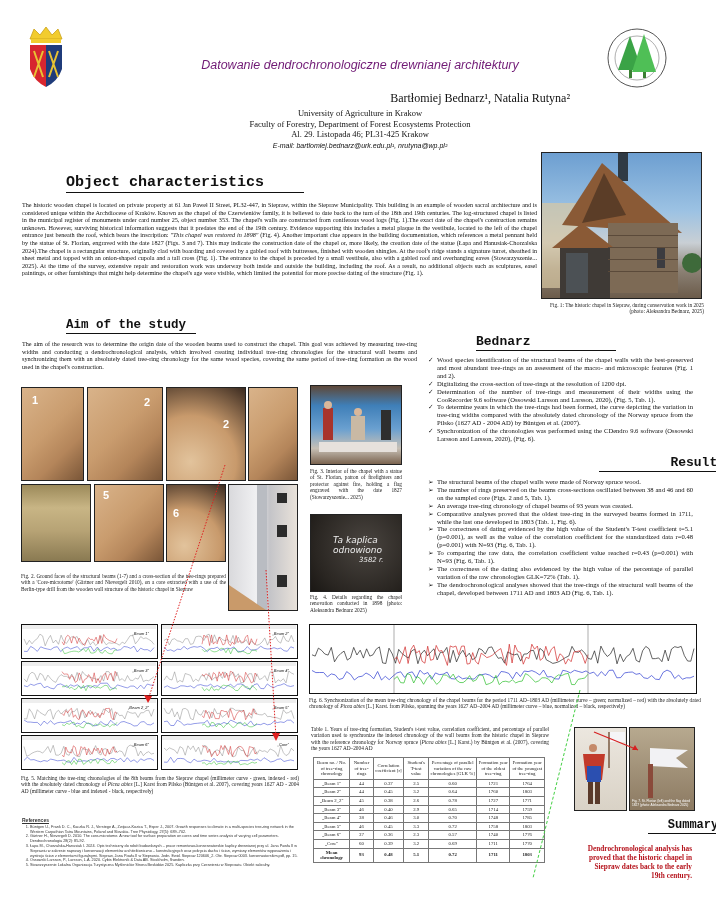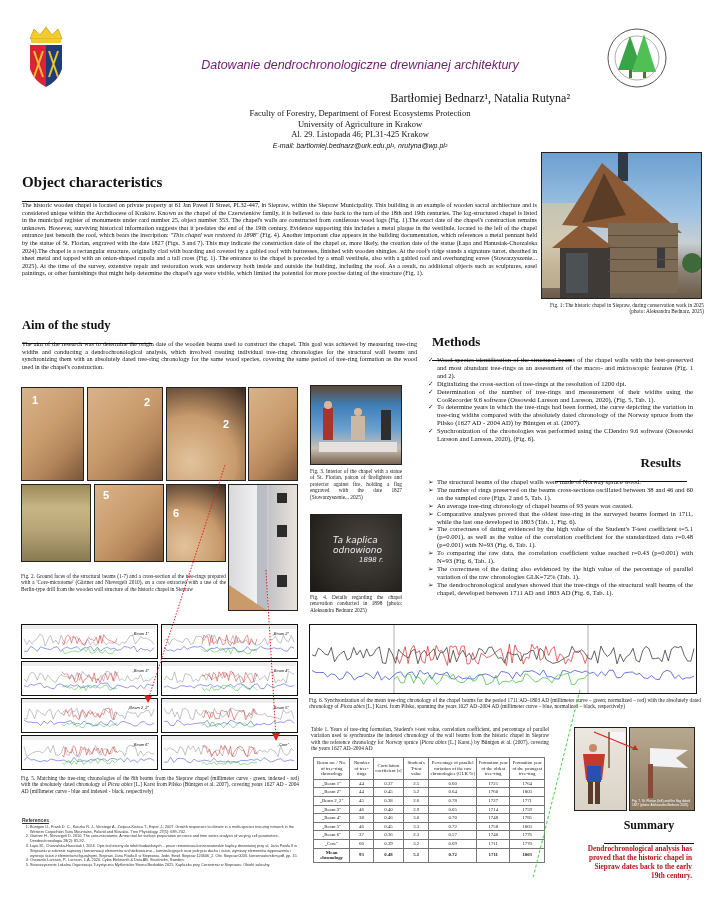--- a/index.html
+++ b/index.html
@@ -9,21 +9,21 @@
   .abs { position: absolute; }
 
   
   .title { left: 90px; width: 536px; top: 12px; text-align: center; font-family: "Liberation Sans", sans-serif; font-weight: bold; font-size: 17.5px; line-height: 22px; color: #111; }
   .subtitle { left: 110px; width: 500px; top: 58px; text-align: center; font-family: "Liberation Sans", sans-serif; font-style: italic; font-size: 12.5px; line-height: 15px; color: #701a75; }
   .authors { left: 150px; width: 420px; top: 91px; text-align: right; font-size: 12px; color: #111; }
   .affil { left: 150px; width: 420px; top: 108px; text-align: center; font-size: 8.5px; line-height: 10.5px; color: #111; }
   .email { left: 150px; width: 420px; top: 142px; text-align: center; font-family: "Liberation Sans", sans-serif; font-size: 7px; color: #111; }
 
   
-  .sec-h { font-family: Liberation Serif, serif; font-weight: bold; color: #111; border-bottom: 1.5px solid #111; padding-bottom: 10px; }
+  .sec-h { font-family: Liberation Mono, monospace; font-weight: bold; color: #111; border-bottom: 1.5px solid #111; padding-bottom: 1px; margin-left: 44px; }
   .h-obj { left: 22px; top: 174px; width: 238px; font-size: 15px; }
   .h-aim { left: 22px; top: 318px; width: 130px; font-size: 12.5px; }
   .h-meth { left: 432px; top: 334px; width: 140px; font-size: 13px; }
   .h-res { left: 555px; top: 455px; width: 132px; font-size: 13px; text-align: right; padding-right: 6px; }
   .h-sum { left: 604px; top: 818px; width: 90px; font-size: 12px; text-align: center; }
 
   .body-text { font-size: 6.2px; line-height: 7.6px; text-align: justify; color: #111; }
   .p-obj { left: 22px; top: 201px; width: 515px; }
   .p-aim { left: 22px; top: 340px; width: 395px; }
 
@@ -69,22 +69,22 @@
   </svg>
 </div>
 
 <div class="abs title">
 </div>
 <div class="abs subtitle">
   <div>Datowanie dendrochronologiczne drewnianej architektury</div>
 </div>
 <div class="abs authors">Bartłomiej Bednarz¹, Natalia Rutyna²</div>
 <div class="abs affil">
+  <div>University of Agriculture in Krakow</div>
   <div>Faculty of Forestry, Department of Forest Ecosystems Protection</div>
-  <div>University of Agriculture in Krakow</div>
   <div>Al. 29. Listopada 46; PL31-425 Krakow</div>
 </div>
 <div class="abs email" style="font-style:italic;">E-mail: bartlomiej.bednarz@urk.edu.pl¹, nrutyna@wp.pl²</div>
 
 <div class="abs" style="left:606px;top:26px;width:62px;height:64px;">
   <svg width="62" height="64" viewBox="0 0 62 64">
     <circle cx="31" cy="32" r="29" fill="#fff" stroke="#555" stroke-width="1"></circle>
     <circle cx="31" cy="32" r="22" fill="none" stroke="#777" stroke-width="0.6"></circle>
     <path d="M24 10 L12 44 H36 Z" fill="#3aa346"></path>
     <path d="M38 8 L26 46 H50 Z" fill="#4fbf56"></path>
@@ -158,26 +158,26 @@
     <rect x="70" y="24" width="10" height="30" fill="#2e2e2e"></rect>
     <rect x="8" y="56" width="78" height="10" fill="#e6e1dc"></rect>
   </svg>
 </div>
 <div class="abs caption" style="left:310px;top:468px;width:92px;">Fig. 3. Interior of the chapel with a statue of St. Florian, patron of firefighters and protector against fire, holding a flag engraved with the date 1827 (Stowarzyszenie... 2025)</div>
 
 <div class="abs photo" style="left:310px;top:514px;width:92px;height:78px;background:radial-gradient(circle at 60% 40%, #4a4540 0%, #2a2622 70%, #1a1714 100%);">
   <div style="position:absolute;left:22px;top:20px;font-family:'DejaVu Sans',sans-serif;font-style:italic;font-size:9px;line-height:10px;color:#eee;">
     <div>Ta kaplica</div>
     <div>odnowiono</div>
-    <div style="padding-left:26px;font-size:7px;">1898 r.</div>
+    <div style="padding-left:26px;font-size:7px;">3582 r.</div>
   </div>
 </div>
 <div class="abs caption" style="left:310px;top:594px;width:92px;">Fig. 4. Details regarding the chapel renovation conducted in 1898 (photo: Aleksandra Bednarz 2025)</div>
 
-<div class="abs sec-h h-meth">Methods</div>
+<div class="abs sec-h h-meth">Bednarz</div>
 <ul class="abs list l-meth">
   <li><span class="mk">✓</span><span>Wood species identification of the structural beams of the chapel walls with the best-preserved and most abundant tree-rings as an assessment of the macro- and microscopic features (Fig. 1 and 2).</span></li>
   <li><span class="mk">✓</span><span>Digitalizing the cross-section of tree-rings at the resolution of 1200 dpi.</span></li>
   <li><span class="mk">✓</span><span>Determination of the number of tree-rings and measurement of their widths using the CooRecorder 9.6 software (Ossowski Larsson and Larsson, 2020), (Fig. 5, Tab. 1).</span></li>
   <li><span class="mk">✓</span><span>To determine years in which the tree-rings had been formed, the curve depicting the variation in tree-ring widths compared with the absolutely dated chronology of the Norway spruce from the Pilsko (1627 AD - 2004 AD) by Büntgen et al. (2007).</span></li>
   <li><span class="mk">✓</span><span>Synchronization of the chronologies was performed using the CDendro 9.6 software (Ossowski Larsson and Larsson, 2020), (Fig. 6).</span></li>
 </ul>
 
 <div class="abs sec-h h-res">Results</div>
 <ul class="abs list l-res">

